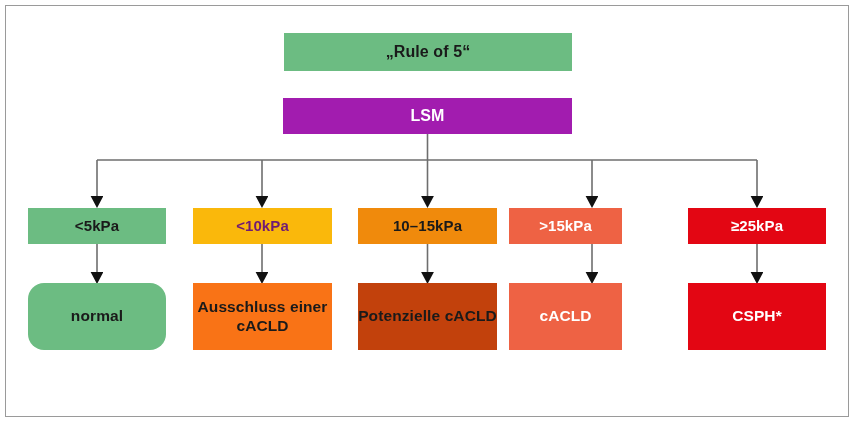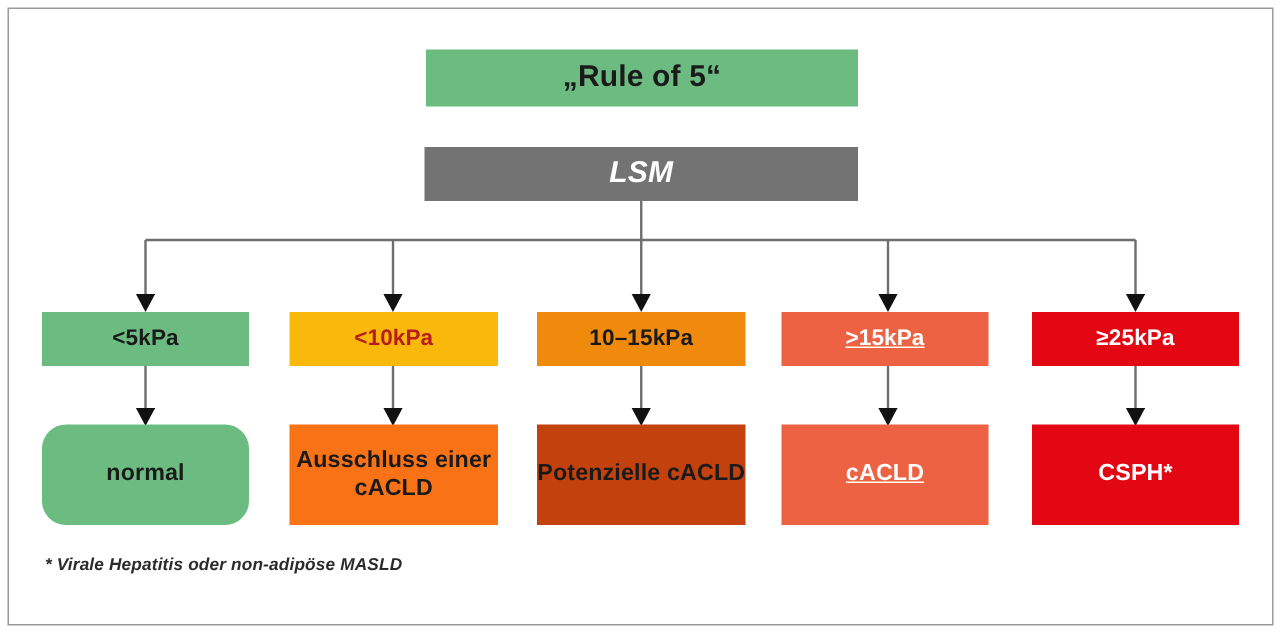--- a/index.html
+++ b/index.html
@@ -34,21 +34,21 @@
     display: flex;
     align-items: center;
     justify-content: center;
     text-align: center;
     font-weight: bold;
     line-height: 1.18;
     letter-spacing: 0.1px;
   }
   
   .bar {
-    font-size: 20px;
+    font-size: 16px;
   }
   #bar-rule {
     left: 284px; top: 33px; width: 288px; height: 38px;
     background: #6cbc82;
     color: #1a1a1a;
   }
   #bar-lsm {
     left: 283px; top: 98px; width: 289px; height: 36px;
     background: #b5764c;
     color: #ffffff;
@@ -61,21 +61,21 @@
   }
   
   .result {
     top: 283px;
     height: 67px;
     font-size: 15.5px;
   }
   .col1 { left: 28px;  width: 138px; }
   .col2 { left: 193px; width: 139px; }
   .col3 { left: 358px; width: 139px; }
-  .col4 { left: 521px; width: 138px; text-decoration: underline; }
+  .col4 { left: 509px; width: 113px; }
   .col5 { left: 688px; width: 138px; text-align: right; }
 
   .c-green  { background: #6cbc82; color: #1a1a1a; }
   .c-yellow { background: #fab80b; color: #1a1a1a; }
   .c-orange { background: #f08a0c; color: #1a1a1a; }
   .c-salmon { background: #ee6244; color: #ffffff; }
   .c-red    { background: #e30613; color: #ffffff; }
 
   
   #wires {
@@ -142,33 +142,32 @@
       <path d="M97,244 L97,274" marker-end="url(#arrowhead)"></path>
       <path d="M262,244 L262,274" marker-end="url(#arrowhead)"></path>
       <path d="M427.5,244 L427.5,274" marker-end="url(#arrowhead)"></path>
       <path d="M592,244 L592,274" marker-end="url(#arrowhead)"></path>
       <path d="M757,244 L757,274" marker-end="url(#arrowhead)"></path>
     </g>
   </svg>
 
   <div id="bar-rule" class="box bar" style="background: rgb(108, 188, 130);">„Rule of 5“</div>
 
-  <div id="bar-lsm" class="box bar" style="background: #737373; font-style: italic;">LSM</div>
+  <div id="bar-lsm" class="box bar" style="background: #a21caf;">LSM</div>
 
   <div class="box level col1 c-green" style="background: rgb(108, 188, 130); color: rgb(26, 26, 26);">&lt;5kPa</div>
-  <div class="box level col2 c-yellow" style="background: rgb(250, 184, 11); color: #b91c1c;">&lt;10kPa</div>
+  <div class="box level col2 c-yellow" style="background: rgb(250, 184, 11); color: #701a75;">&lt;10kPa</div>
   <div class="box level col3 c-orange" style="background: rgb(240, 138, 12); color: rgb(26, 26, 26);">10–15kPa</div>
   <div class="box level col4 c-salmon" style="background: rgb(238, 98, 68); color: rgb(255, 255, 255);">&gt;15kPa</div>
   <div class="box level col5 c-red" style="background: rgb(227, 6, 19); color: rgb(255, 255, 255);">≥25kPa</div>
 
   <div class="box result col1 c-green" style="background: rgb(108, 188, 130); color: rgb(26, 26, 26); border-radius: 16px;">normal</div>
   <div class="box result col2 c-yellow" style="background: #f97316; color: rgb(26, 26, 26);">Ausschluss einer cACLD</div>
   <div class="box result col3 c-orange" style="background: #c2410c; color: rgb(26, 26, 26);">Potenzielle cACLD</div>
   <div class="box result col5 c-red" style="background: rgb(227, 6, 19); color: rgb(255, 255, 255);">CSPH*</div>
   <div class="box result col4 c-salmon" style="background: rgb(238, 98, 68); color: rgb(255, 255, 255);">cACLD</div>
 
-  <div id="footnote">* Virale Hepatitis oder non-adipöse MASLD</div>
 
   <div id="copyright">
     
   </div>
 
 </div>
 
 </body></html>

